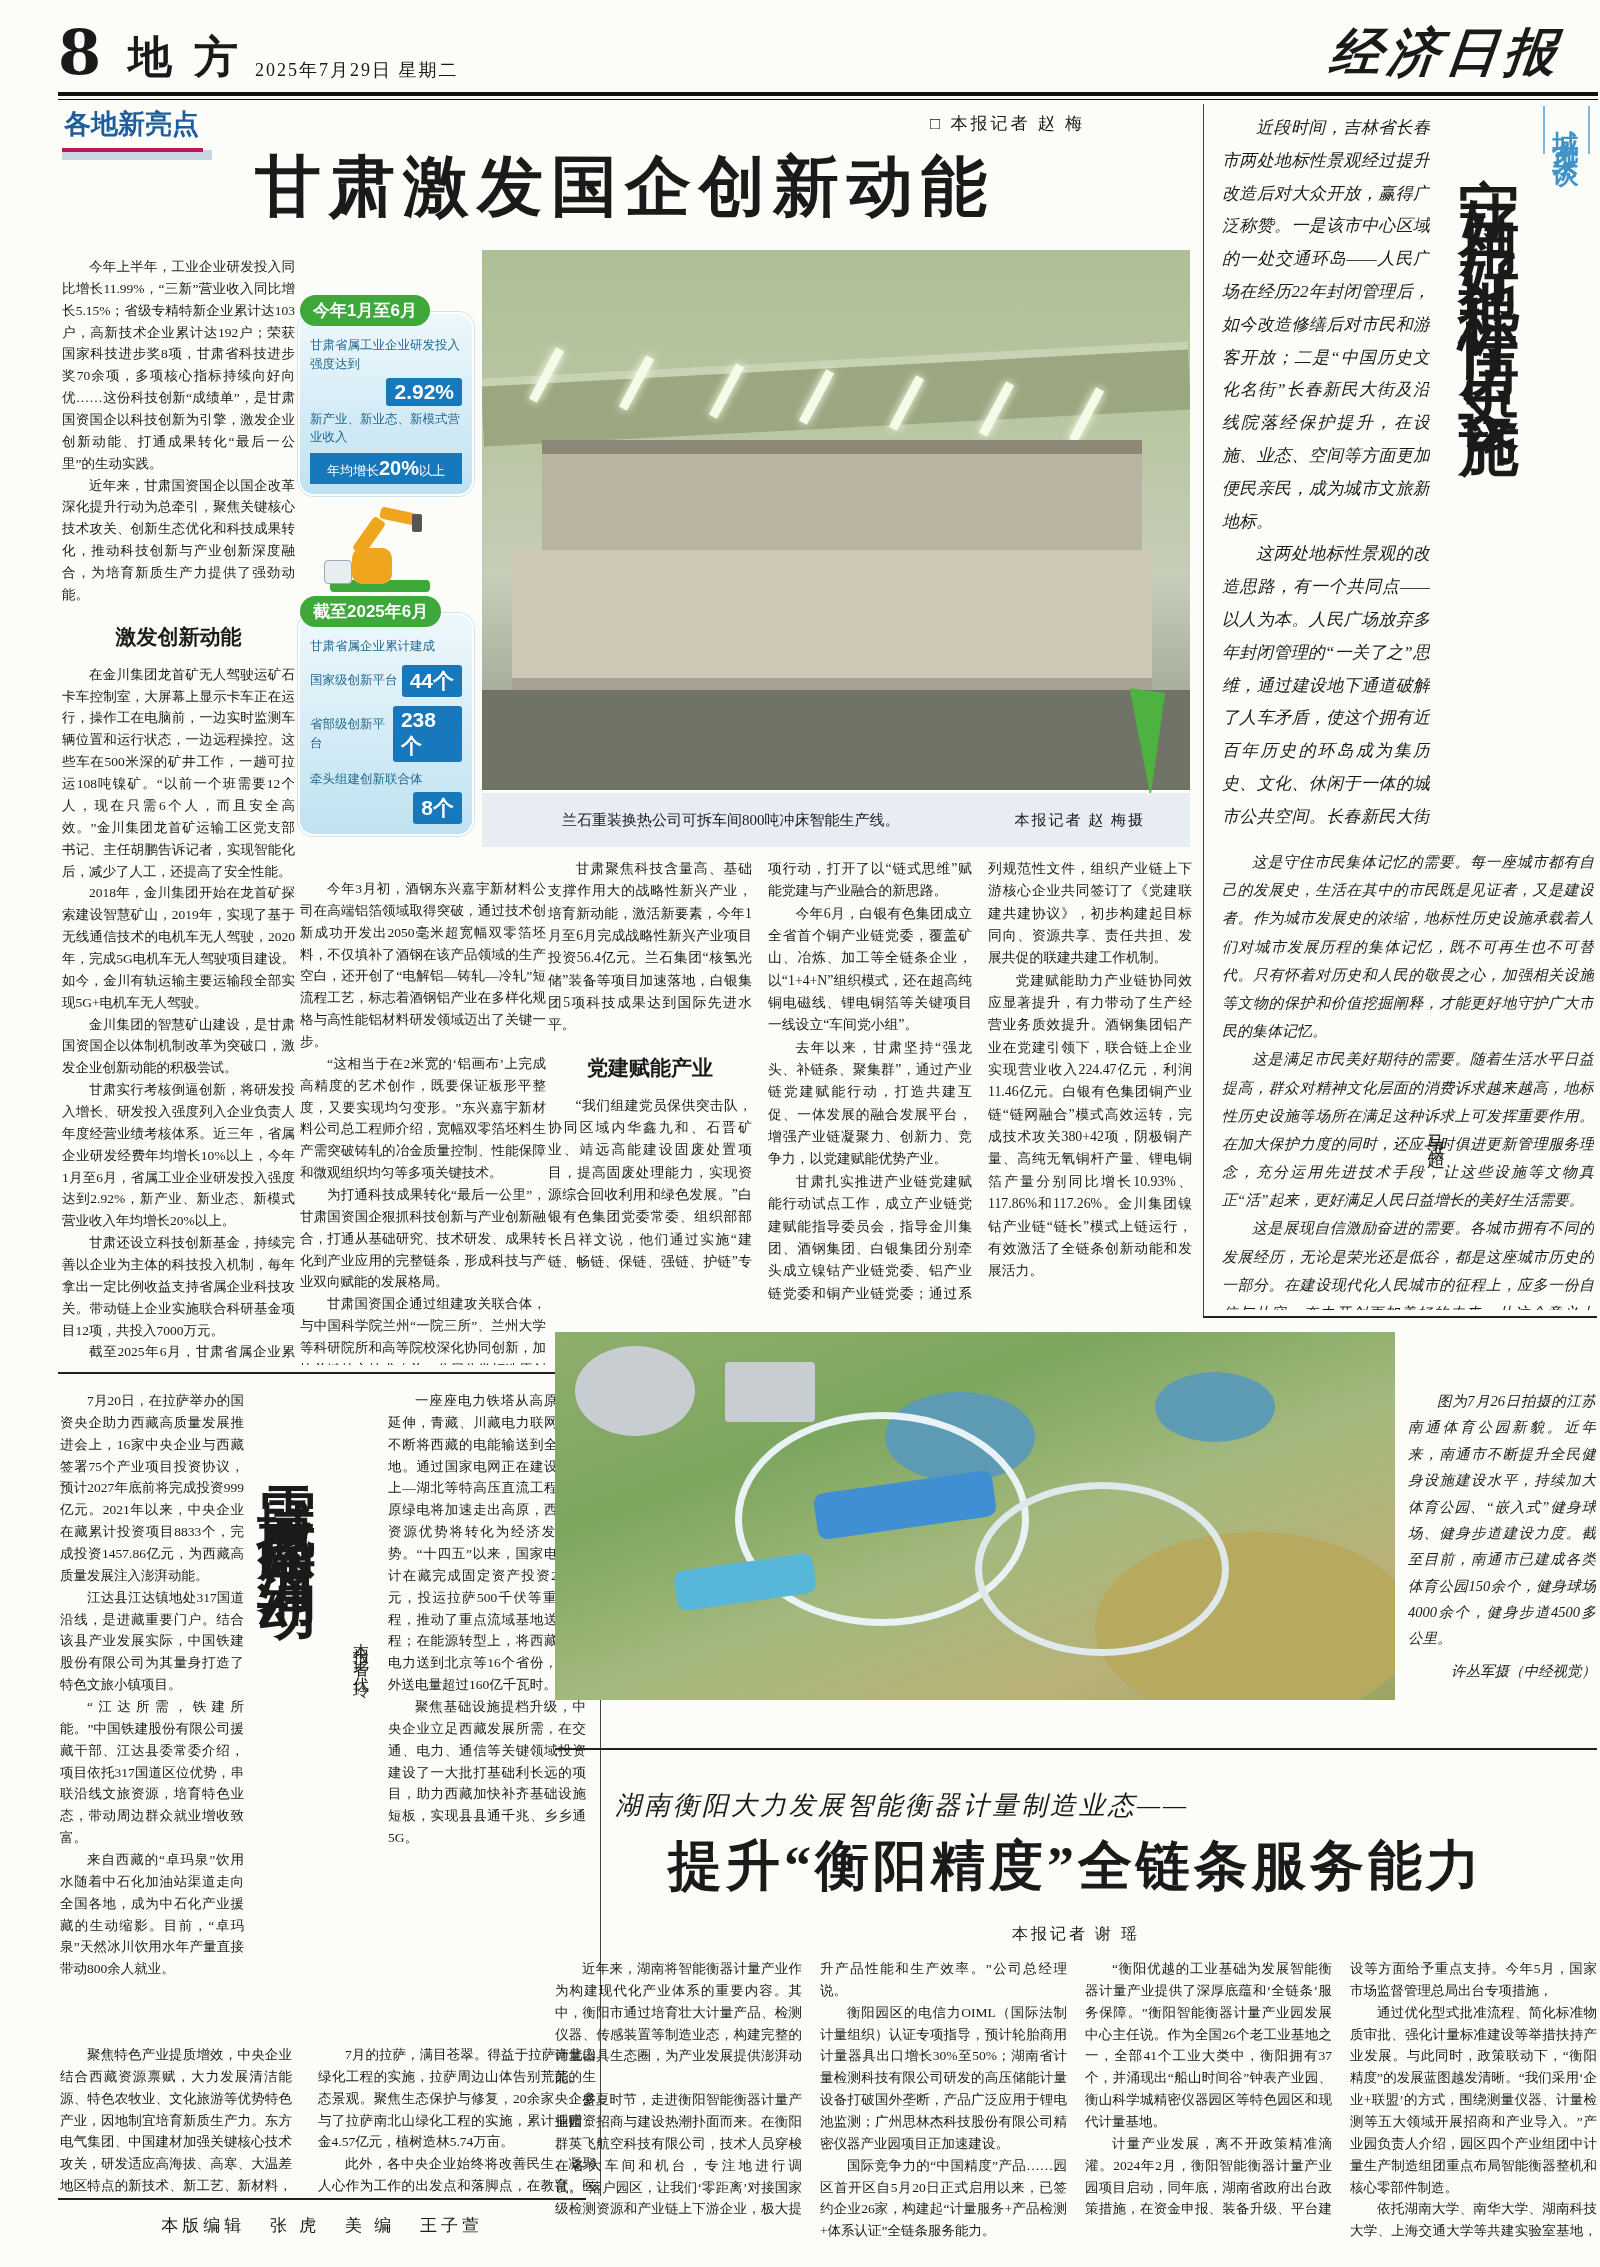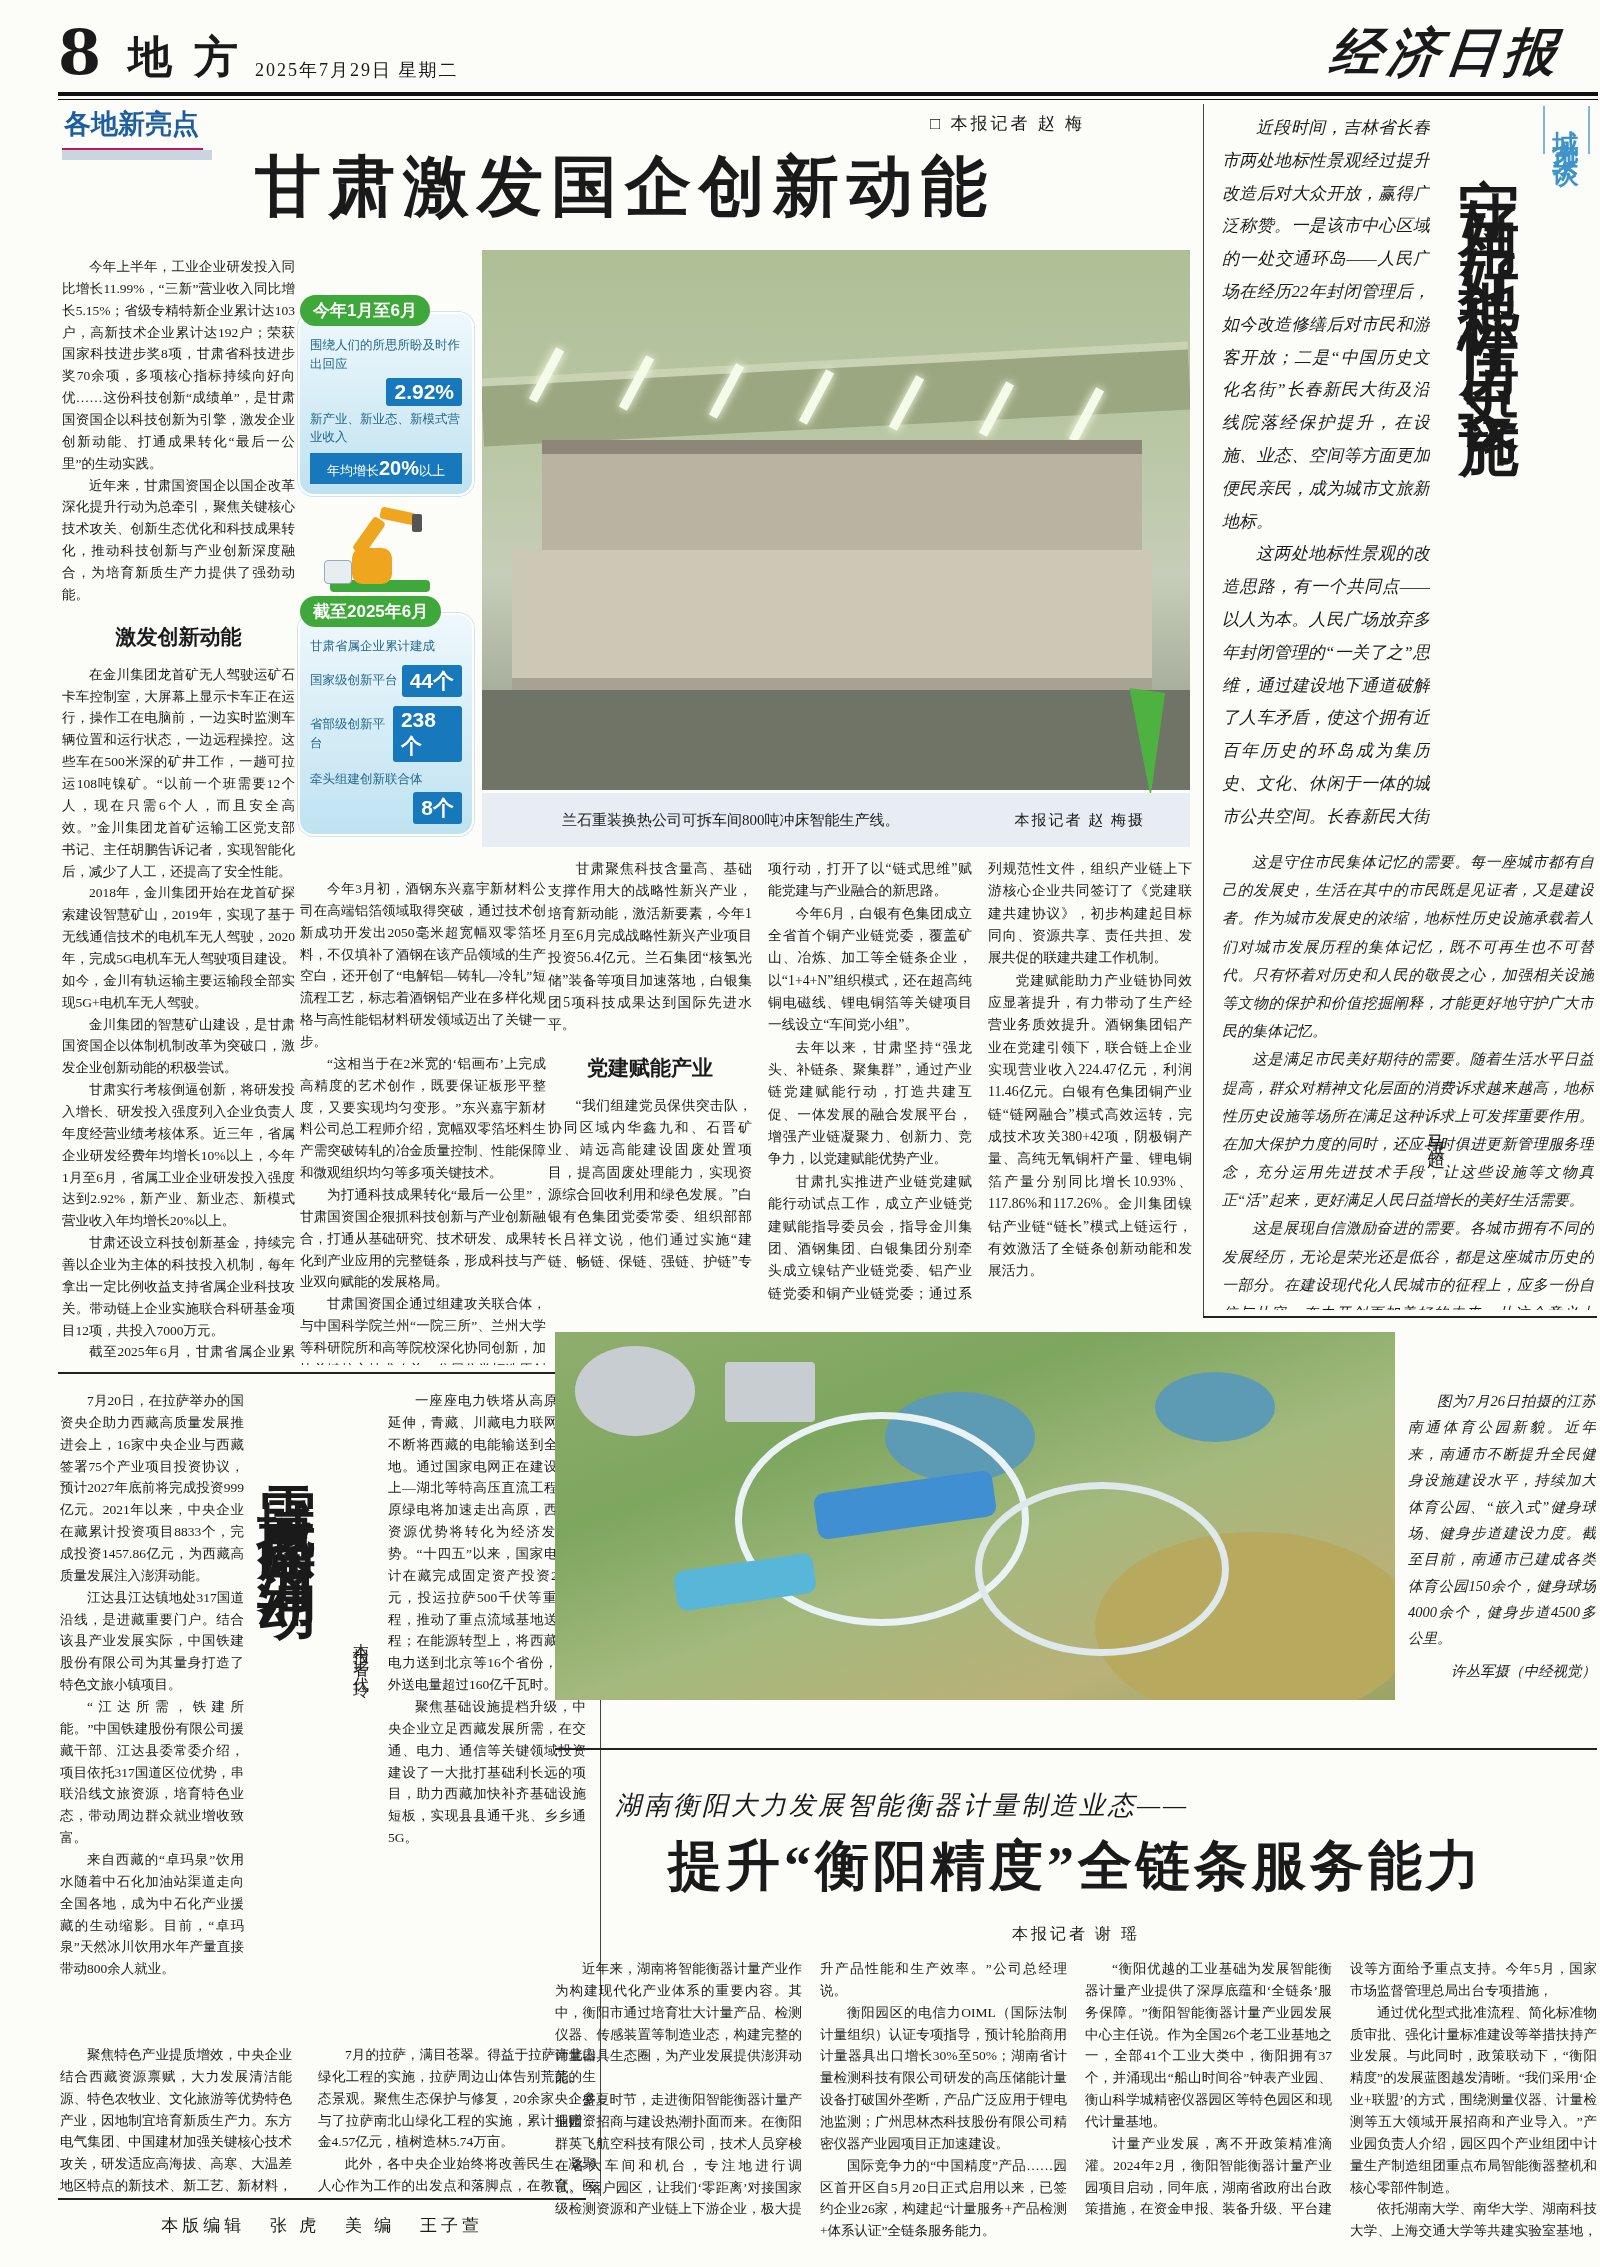--- a/index.html
+++ b/index.html
@@ -10,21 +10,21 @@
   #pageno{left:58px;top:16px;font-size:62px;font-weight:bold;font-family:"DejaVu Serif",serif;}
   #secname{left:128px;top:28px;font-size:44px;font-weight:bold;letter-spacing:22px;
            font-family:Liberation Mono, monospace;}
   #pubdate{left:255px;top:58px;font-size:18px;letter-spacing:2px;}
   #masthead{left:1330px;top:18px;width:270px;font-size:52px;font-weight:bold;font-style:italic;
             font-family:"DejaVu Serif",serif;letter-spacing:6px;transform:skewX(-6deg);}
   #headrule{left:58px;top:92px;width:1540px;border-top:4px solid #111;}
   #headrule2{left:58px;top:99px;width:1540px;border-top:1px solid #111;}
   
   #a1-badge{left:62px;top:106px;font-size:27px;font-weight:bold;color:#1d5e9e;
-            border-bottom:2px solid #be185d;padding:0 4px 6px 2px;font-family:"Liberation Serif",serif;}
+            border-bottom:4px solid #be185d;padding:0 4px 6px 2px;font-family:"Liberation Serif",serif;}
   #a1-badge-shadow{left:62px;top:150px;width:150px;height:10px;background:#c9d6e2;}
   #a1-byline{left:930px;top:112px;width:260px;font-size:17px;letter-spacing:3px;}
   #a1-title{left:60px;top:142px;width:1130px;text-align:center;font-size:66px;font-weight:900;
             font-family:"Liberation Sans","DejaVu Sans",sans-serif;letter-spacing:8px;}
   .bodycol{font-size:13.5px;line-height:1.62;text-align:justify;overflow:hidden;}
   .bodycol p{margin:0;text-indent:2em;}
   #a1-col1{left:62px;top:256px;width:233px;height:1106px;}
   #a1-col2{left:300px;top:878px;width:246px;height:487px;}
   #a1-bottom{left:548px;top:858px;width:644px;height:462px;column-count:3;column-gap:16px;
              font-size:13.8px;}
@@ -132,21 +132,21 @@
     <p>金川集团的智慧矿山建设，是甘肃国资国企以体制机制改革为突破口，激发企业创新动能的积极尝试。</p>
     <p>甘肃实行考核倒逼创新，将研发投入增长、研发投入强度列入企业负责人年度经营业绩考核体系。近三年，省属企业研发经费年均增长10%以上，今年1月至6月，省属工业企业研发投入强度达到2.92%，新产业、新业态、新模式营业收入年均增长20%以上。</p>
     <p>甘肃还设立科技创新基金，持续完善以企业为主体的科技投入机制，每年拿出一定比例收益支持省属企业科技攻关。带动链上企业实施联合科研基金项目12项，共投入7000万元。</p>
     <p>截至2025年6月，甘肃省属企业累计建成国家级创新平台44个、省部级创新平台238个，牵头组建创新联合体8个，金川集团镍钴资源伴生资源开发与综合利用全国重点实验室重组成功。</p>
 
   </div>
 
   <div class="abs" id="ig">
     <span class="ig-pill">今年1月至6月</span>
     <div class="ig-box">
-      <div class="ig-label">围绕人们的所思所盼及时作出回应</div>
+      <div class="ig-label">甘肃省属工业企业研发投入强度达到</div>
       <div style="text-align:right;margin:4px 0;"><span class="ig-val">2.92%</span></div>
       <div class="ig-label">新产业、新业态、新模式营业收入</div>
       <div class="ig-bar"><span>年均增长</span><b>20%</b><span>以上</span></div>
     </div>
     <div style="height:100px;"></div>
     <span class="ig-pill">截至2025年6月</span>
     <div class="ig-box">
       <div class="ig-label">甘肃省属企业累计建成</div>
       <div class="ig-row">
           <span class="ig-label">国家级创新平台</span>

